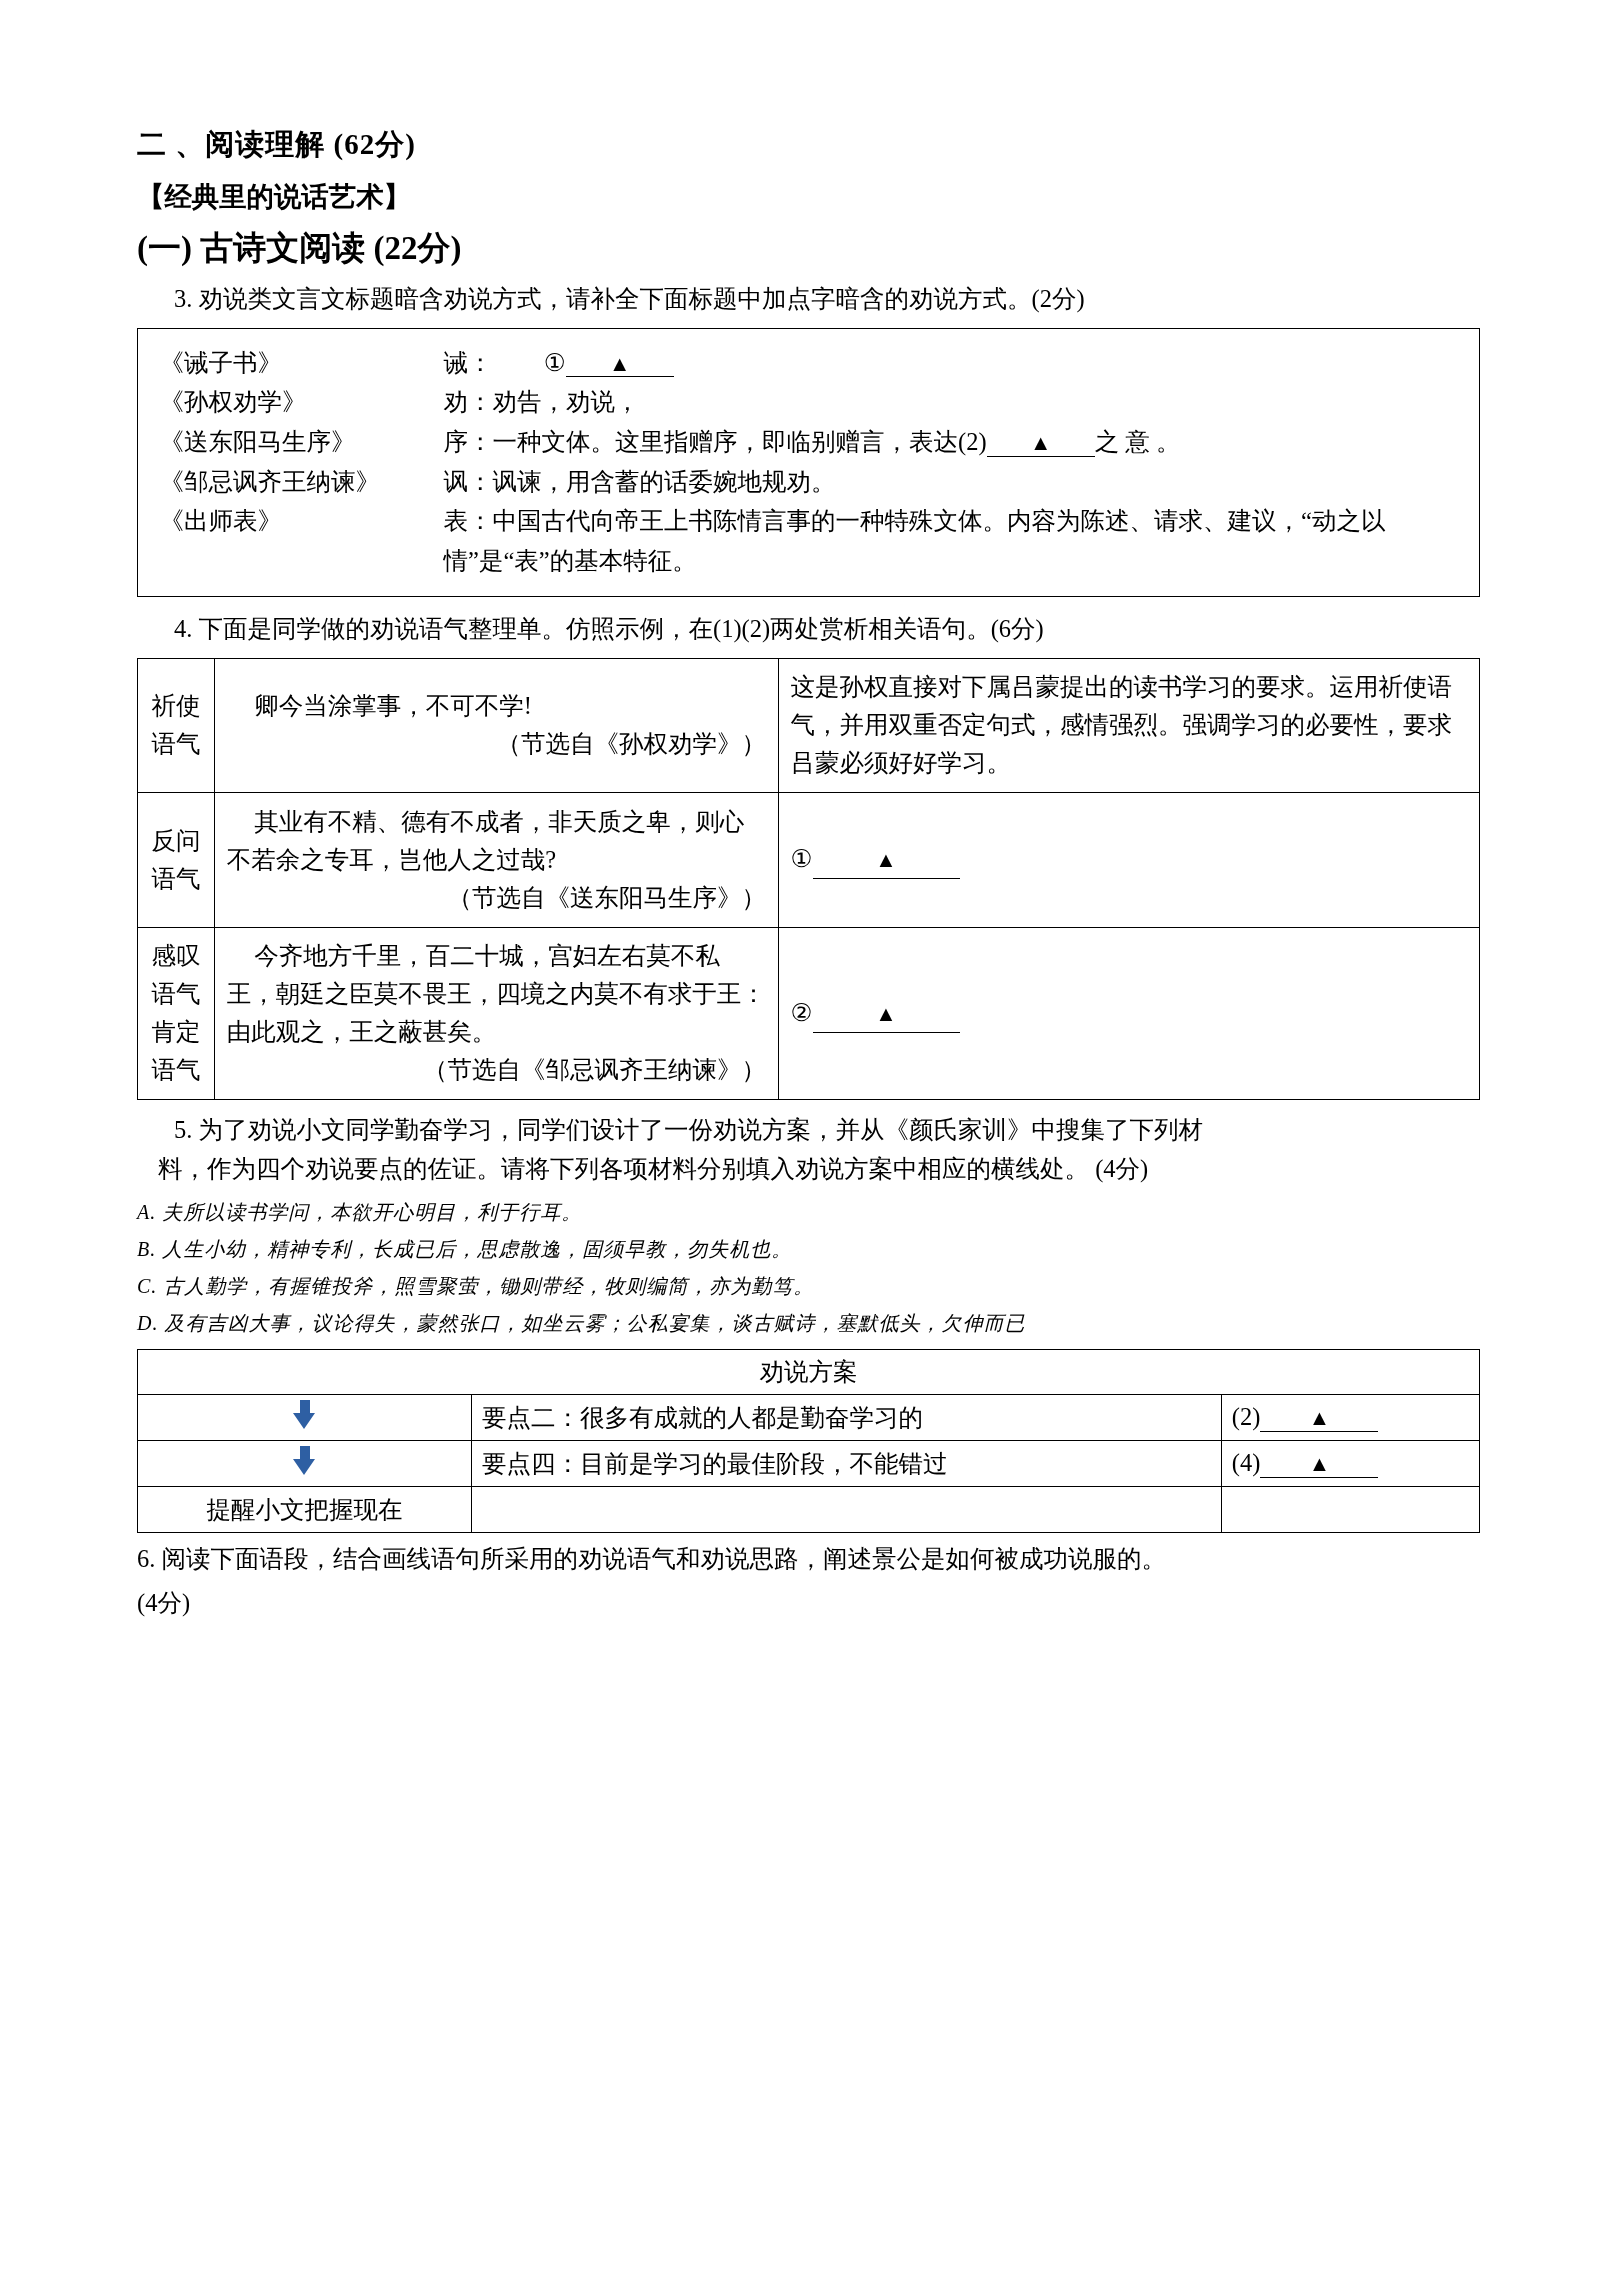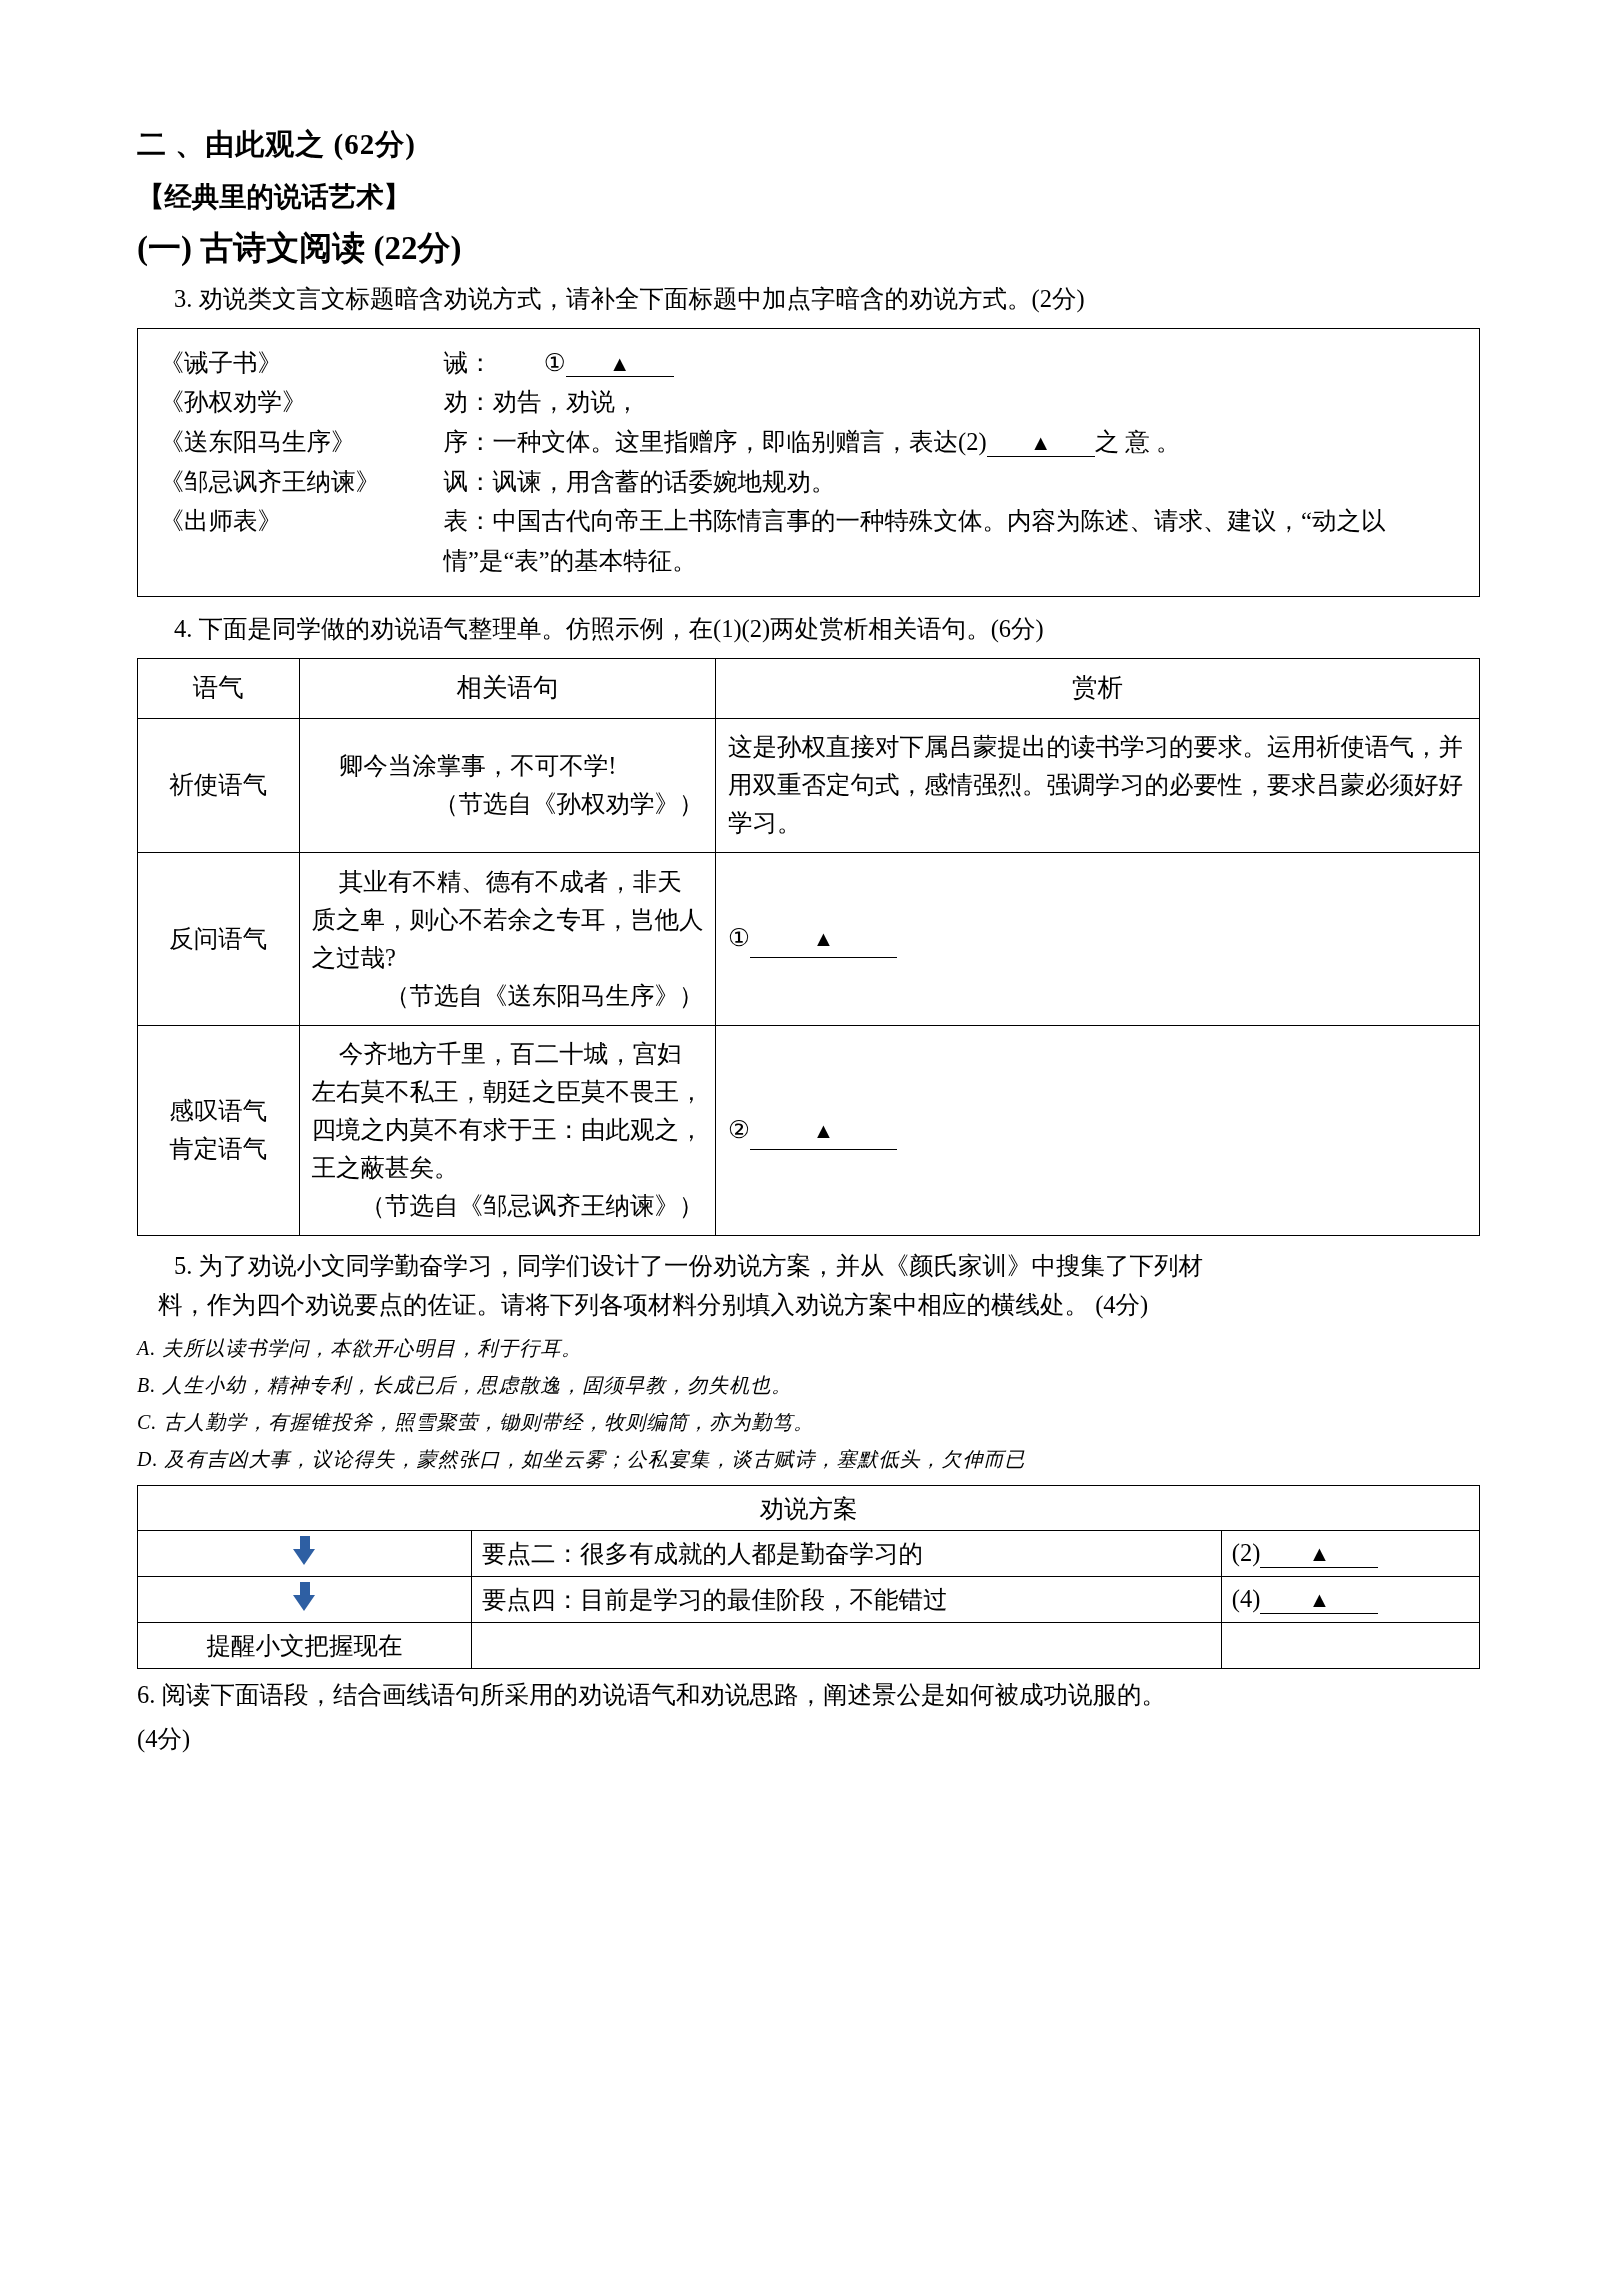--- a/index.html
+++ b/index.html
@@ -158,21 +158,21 @@
     line-height: 1.5;
     margin-top: 7.8px;
   }
 </style>
 </head>
 <body>
 
 <div class="page">
   <div class="content">
 
-    <div class="h-sec">二 、由此观之 (62分)</div>
+    <div class="h-sec">二 、阅读理解 (62分)</div>
     <div class="h-sub">【经典里的说话艺术】</div>
     <div class="h-sub2">(一) 古诗文阅读 (22分)</div>
 
     <div class="q-line">3. 劝说类文言文标题暗含劝说方式，请补全下面标题中加点字暗含的劝说方式。(2分)</div>
 
     <div class="box1">
       <table>
         <tbody>
             <tr>
           <td class="col-a">《诫子书》</td>
@@ -206,25 +206,20 @@
           </td>
         </tr>
       </tbody>
         </table>
     </div>
 
     <div class="q-line">4. 下面是同学做的劝说语气整理单。仿照示例，在(1)(2)两处赏析相关语句。(6分)</div>
 
     <table class="grid">
       <tbody>
-          <tr>
-        <th style="width:137px">语气</th>
-        <th style="width:392px">相关语句</th>
-        <th>赏析</th>
-      </tr>
       <tr>
         <td class="c-center">祈使语气</td>
         <td class="c-left">
           <span class="indent1" style="display:block">卿今当涂掌事，不可不学!</span>
           <span class="src">（节选自《孙权劝学》）</span>
         </td>
         <td class="c-left">这是孙权直接对下属吕蒙提出的读书学习的要求。运用祈使语气，并用双重否定句式，感情强烈。强调学习的必要性，要求吕蒙必须好好学习。</td>
       </tr>
       <tr>
         <td class="c-center">反问语气</td>

